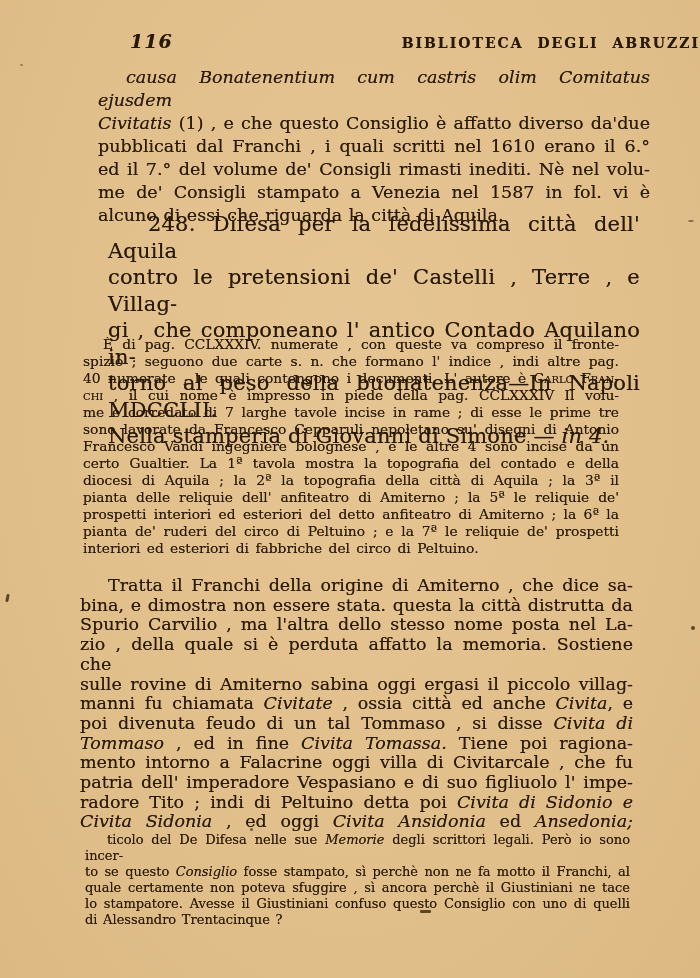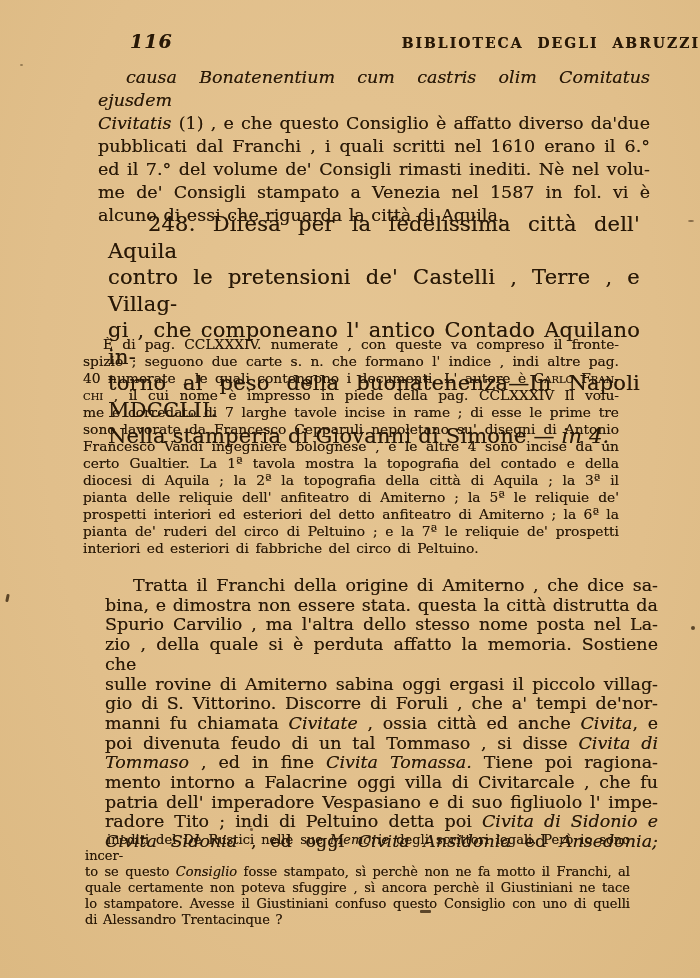--- a/index.html
+++ b/index.html
@@ -44,21 +44,21 @@
   .b-heading .line:first-child { text-indent: 40px; }
 
   .b-small {
     top: 336px; left: 83px; width: 536px;
     font-size: 13.8px; line-height: 17px; word-spacing: 2px;
   }
   .b-small .line:first-child { text-indent: 20px; }
 
   .b-para2 {
     top: 576px; left: 80px; width: 553px;
-    font-size: 17.5px; line-height: 19.7px; word-spacing: 1px; margin-left: 25px;
+    font-size: 17.5px; line-height: 19.7px; word-spacing: 1px;
   }
   .b-para2 .line:first-child { text-indent: 28px; }
 
   .b-foot {
     top: 832px; left: 85px; width: 545px;
     font-size: 13px; line-height: 16px; word-spacing: 1.5px;
   }
   .b-foot .line:first-child { text-indent: 22px; }
 
   .speck { position: absolute; background: #3a2710; border-radius: 50%; opacity: 0.8; }
@@ -105,31 +105,30 @@
       <div class="line"><span>prospetti interiori ed esteriori del detto anfiteatro di Amiterno ; la 6ª la</span></div>
       <div class="line"><span>pianta de' ruderi del circo di Peltuino ; e la 7ª le reliquie de' prospetti</span></div>
       <div class="line last"><span>interiori ed esteriori di fabbriche del circo di Peltuino.</span></div>
     </div>
   <div class="block b-para2">
       <div class="line"><span>Tratta il Franchi della origine di Amiterno , che dice sa-</span></div>
       <div class="line"><span>bina, e dimostra non essere stata. questa la città distrutta da</span></div>
       <div class="line"><span>Spurio Carvilio , ma l'altra dello stesso nome posta nel La-</span></div>
       <div class="line"><span>zio , della quale si è perduta affatto la memoria. Sostiene che</span></div>
       <div class="line"><span>sulle rovine di Amiterno sabina oggi ergasi il piccolo villag-</span></div>
-      <div class="line"><span>gio di S. Vittorino. Discorre di Foruli , che a' tempi de'nor-</span></div>
       <div class="line"><span>manni fu chiamata </span><span class="it">Civitate</span><span> , ossia città ed anche </span><span class="it">Civita</span><span>, e</span></div>
       <div class="line"><span>poi divenuta feudo di un tal Tommaso , si disse </span><span class="it">Civita di</span></div>
       <div class="line"><span class="it">Tommaso</span><span> , ed in fine </span><span class="it">Civita Tomassa.</span><span> Tiene poi ragiona-</span></div>
       <div class="line"><span>mento intorno a Falacrine oggi villa di Civitarcale , che fu</span></div>
       <div class="line"><span>patria dell' imperadore Vespasiano e di suo figliuolo l' impe-</span></div>
       <div class="line"><span>radore Tito ; indi di Peltuino detta poi </span><span class="it">Civita di Sidonio e</span></div>
       <div class="line"><span class="it">Civita Sidonia</span><span> , ed oggi </span><span class="it">Civita Ansidonia</span><span> ed </span><span class="it">Ansedonia;</span></div>
     </div>
   <div class="block b-foot">
-      <div class="line"><span>inediti del De Rustici nelle sue </span><span class="it">Memorie</span><span> degli scrittori legali. Però io sono incer-</span></div>
+      <div class="line"><span>ticolo del De Difesa nelle sue </span><span class="it">Memorie</span><span> degli scrittori legali. Però io sono incer-</span></div>
       <div class="line"><span>to se questo </span><span class="it">Consiglio</span><span> fosse stampato, sì perchè non ne fa motto il Franchi, al</span></div>
       <div class="line"><span>quale certamente non poteva sfuggire , sì ancora perchè il Giustiniani ne tace</span></div>
       <div class="line"><span>lo stampatore. Avesse il Giustiniani confuso questo Consiglio con uno di quelli</span></div>
       <div class="line last"><span>di Alessandro Trentacinque ?</span></div>
     </div>
 
   <span class="speck s1"></span>
   <span class="speck s2"></span>
   <span class="speck s3"></span>
   <span class="speck s4"></span>

